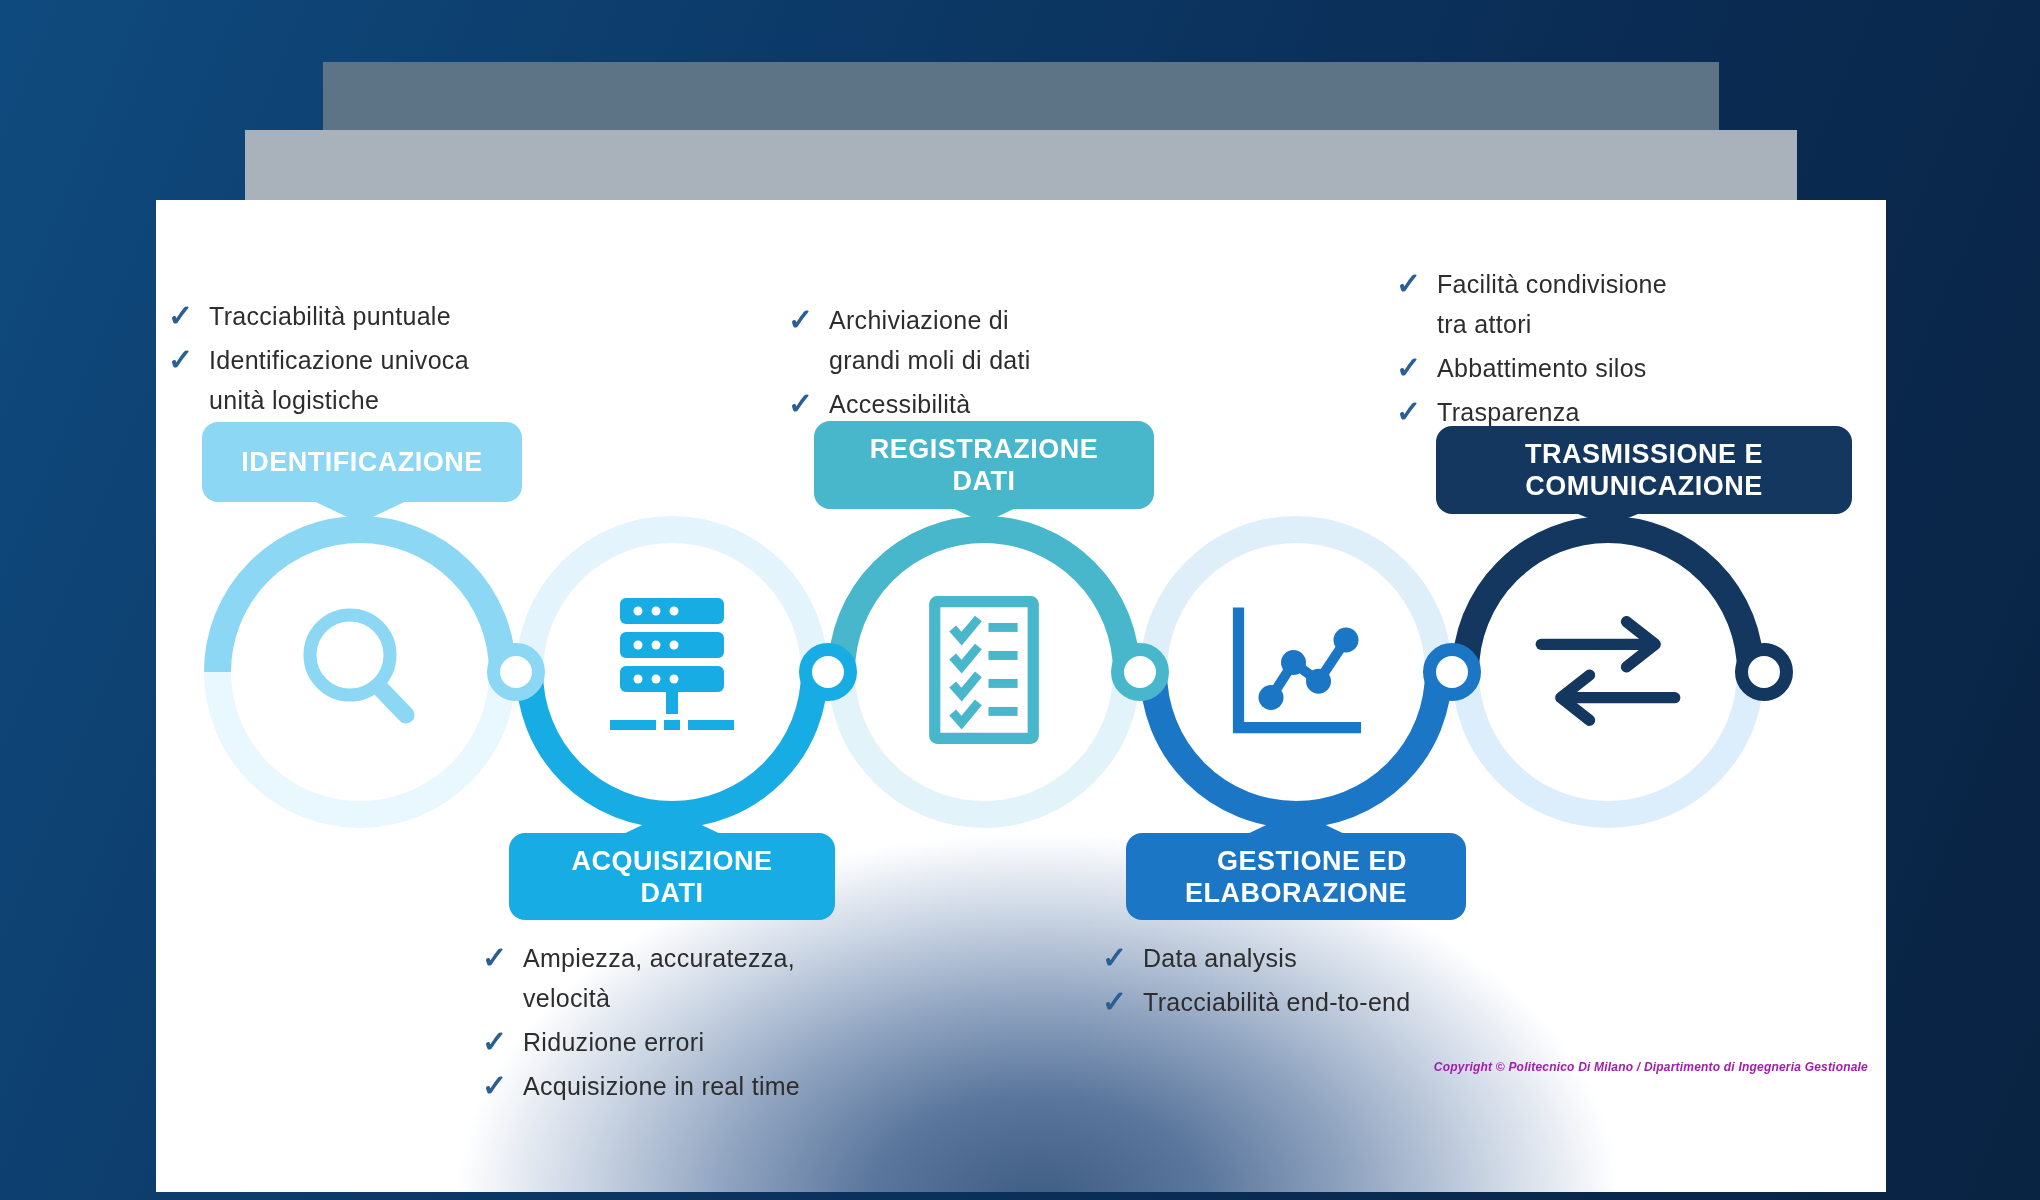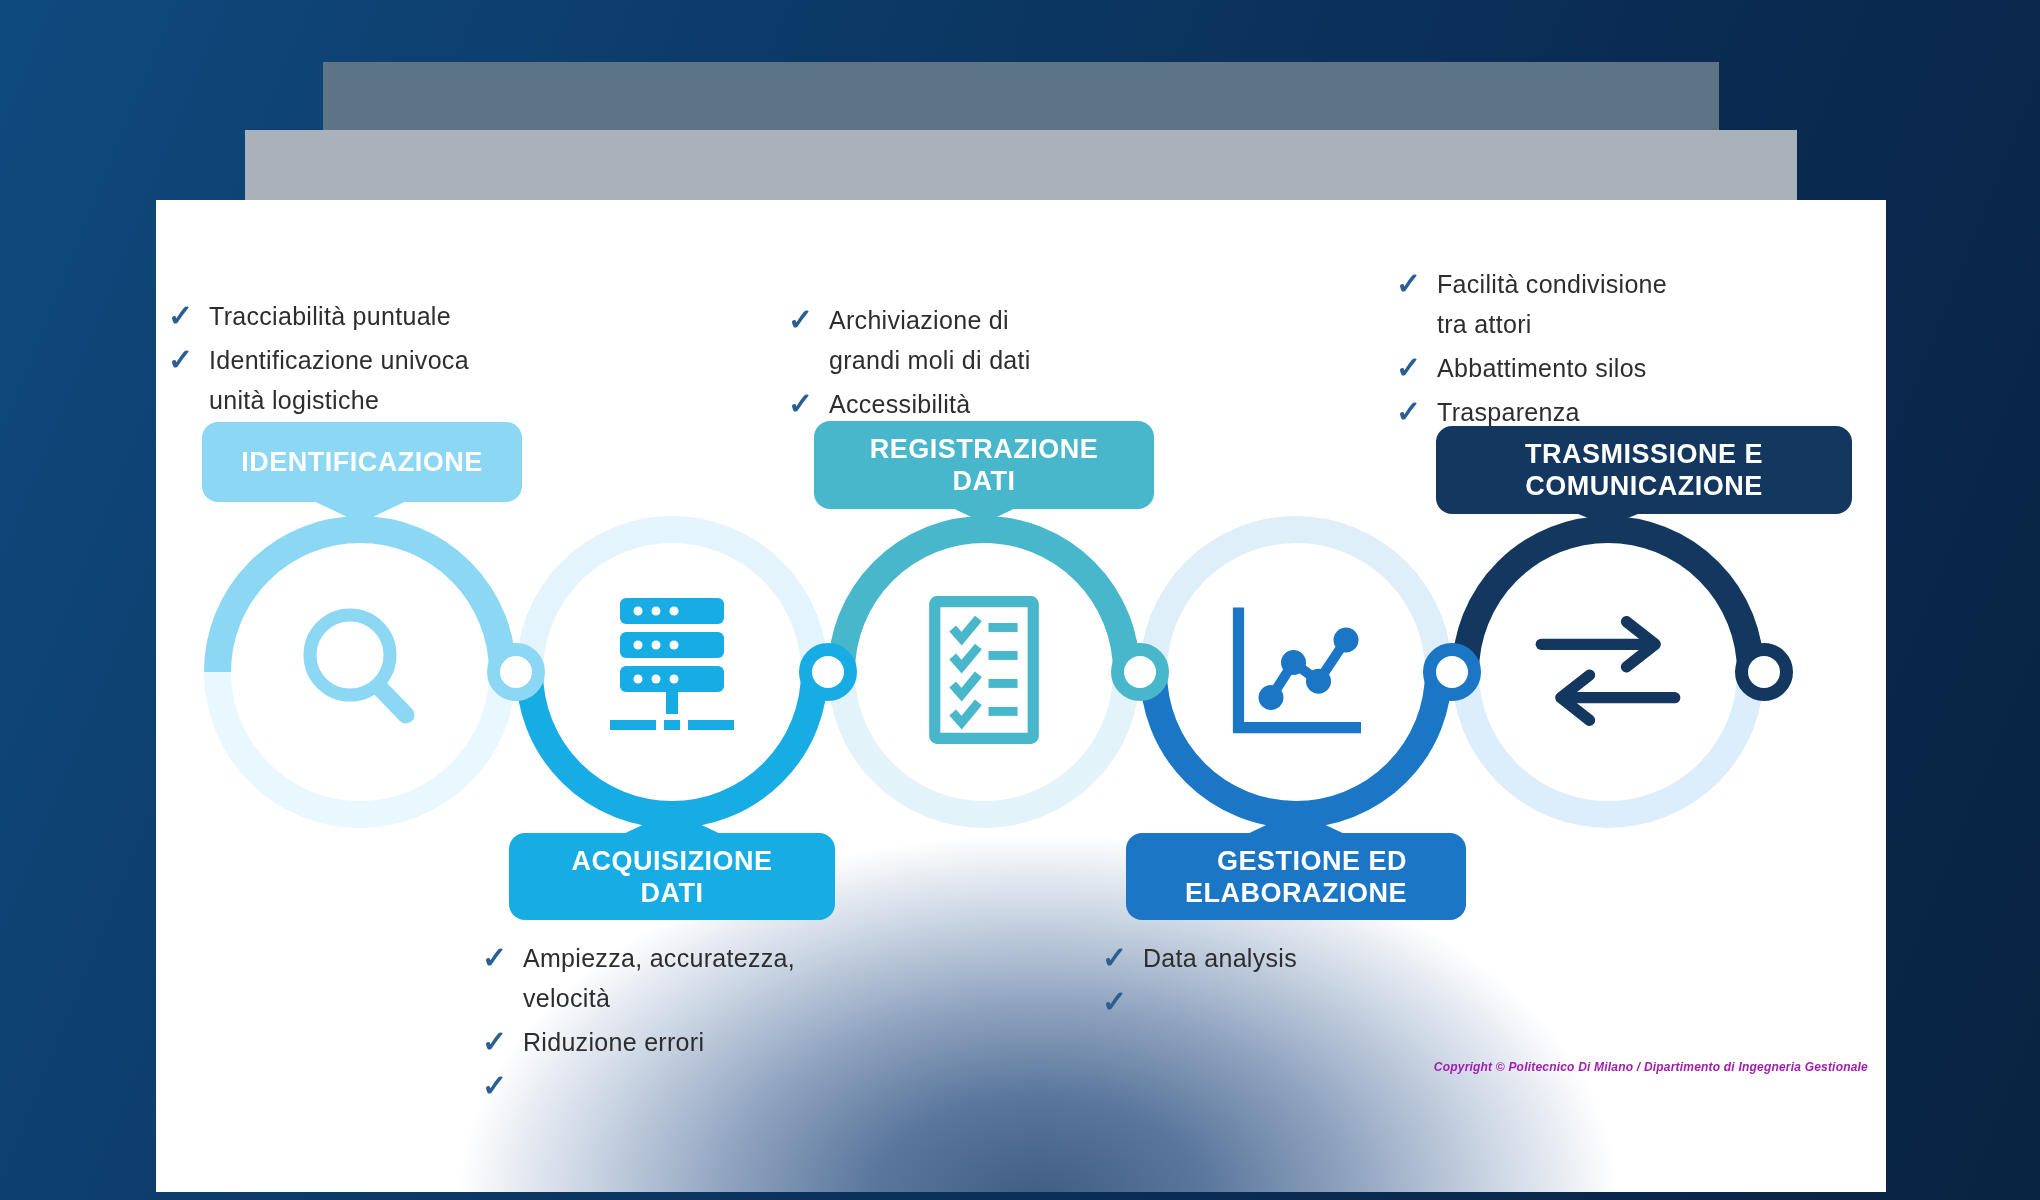--- a/index.html
+++ b/index.html
@@ -125,20 +125,21 @@
           <span class="check">✓</span>
           <span class="bullet-text">Ampiezza, accuratezza,
 velocità</span>
         </div>
         <div class="bullet">
           <span class="check">✓</span>
           <span class="bullet-text">Riduzione errori</span>
         </div>
         <div class="bullet">
           <span class="check">✓</span>
+          <span class="bullet-text">Acquisizione in real time</span>
         </div>
       </div>
     </div>
 
     <div class="stage s3" style="--main: #49B7CB; --pale: #E2F3F9;">
       <div class="ring" style="left:672px; top:316px;"></div>
       <div class="ring-half half-top" style="left:672px; top:316px;"></div>
       <div class="wedge wedge-down" style="left:773px; top:297px;"></div>
       <div class="pill" style="left:658px; top:221px; width:340px; height:88px;">REGISTRAZIONE
 DATI</div>
@@ -186,20 +187,21 @@
         </svg>
       </div>
       <div class="node" style="left:1267px; top:443px;"></div>
       <div class="bullets" style="left:946px; top:738px; width:470px;">
         <div class="bullet">
           <span class="check">✓</span>
           <span class="bullet-text">Data analysis</span>
         </div>
         <div class="bullet">
           <span class="check">✓</span>
+          <span class="bullet-text">Tracciabilità end-to-end</span>
         </div>
       </div>
     </div>
 
     <div class="stage s5" style="--main: #143760; --pale: #DCEDFB;">
       <div class="ring" style="left:1296px; top:316px;"></div>
       <div class="ring-half half-top" style="left:1296px; top:316px;"></div>
       <div class="wedge wedge-down" style="left:1397px; top:304px; height:22px;"></div>
       <div class="pill" style="left:1280px; top:226px; width:416px; height:88px;">TRASMISSIONE E
 COMUNICAZIONE</div>

